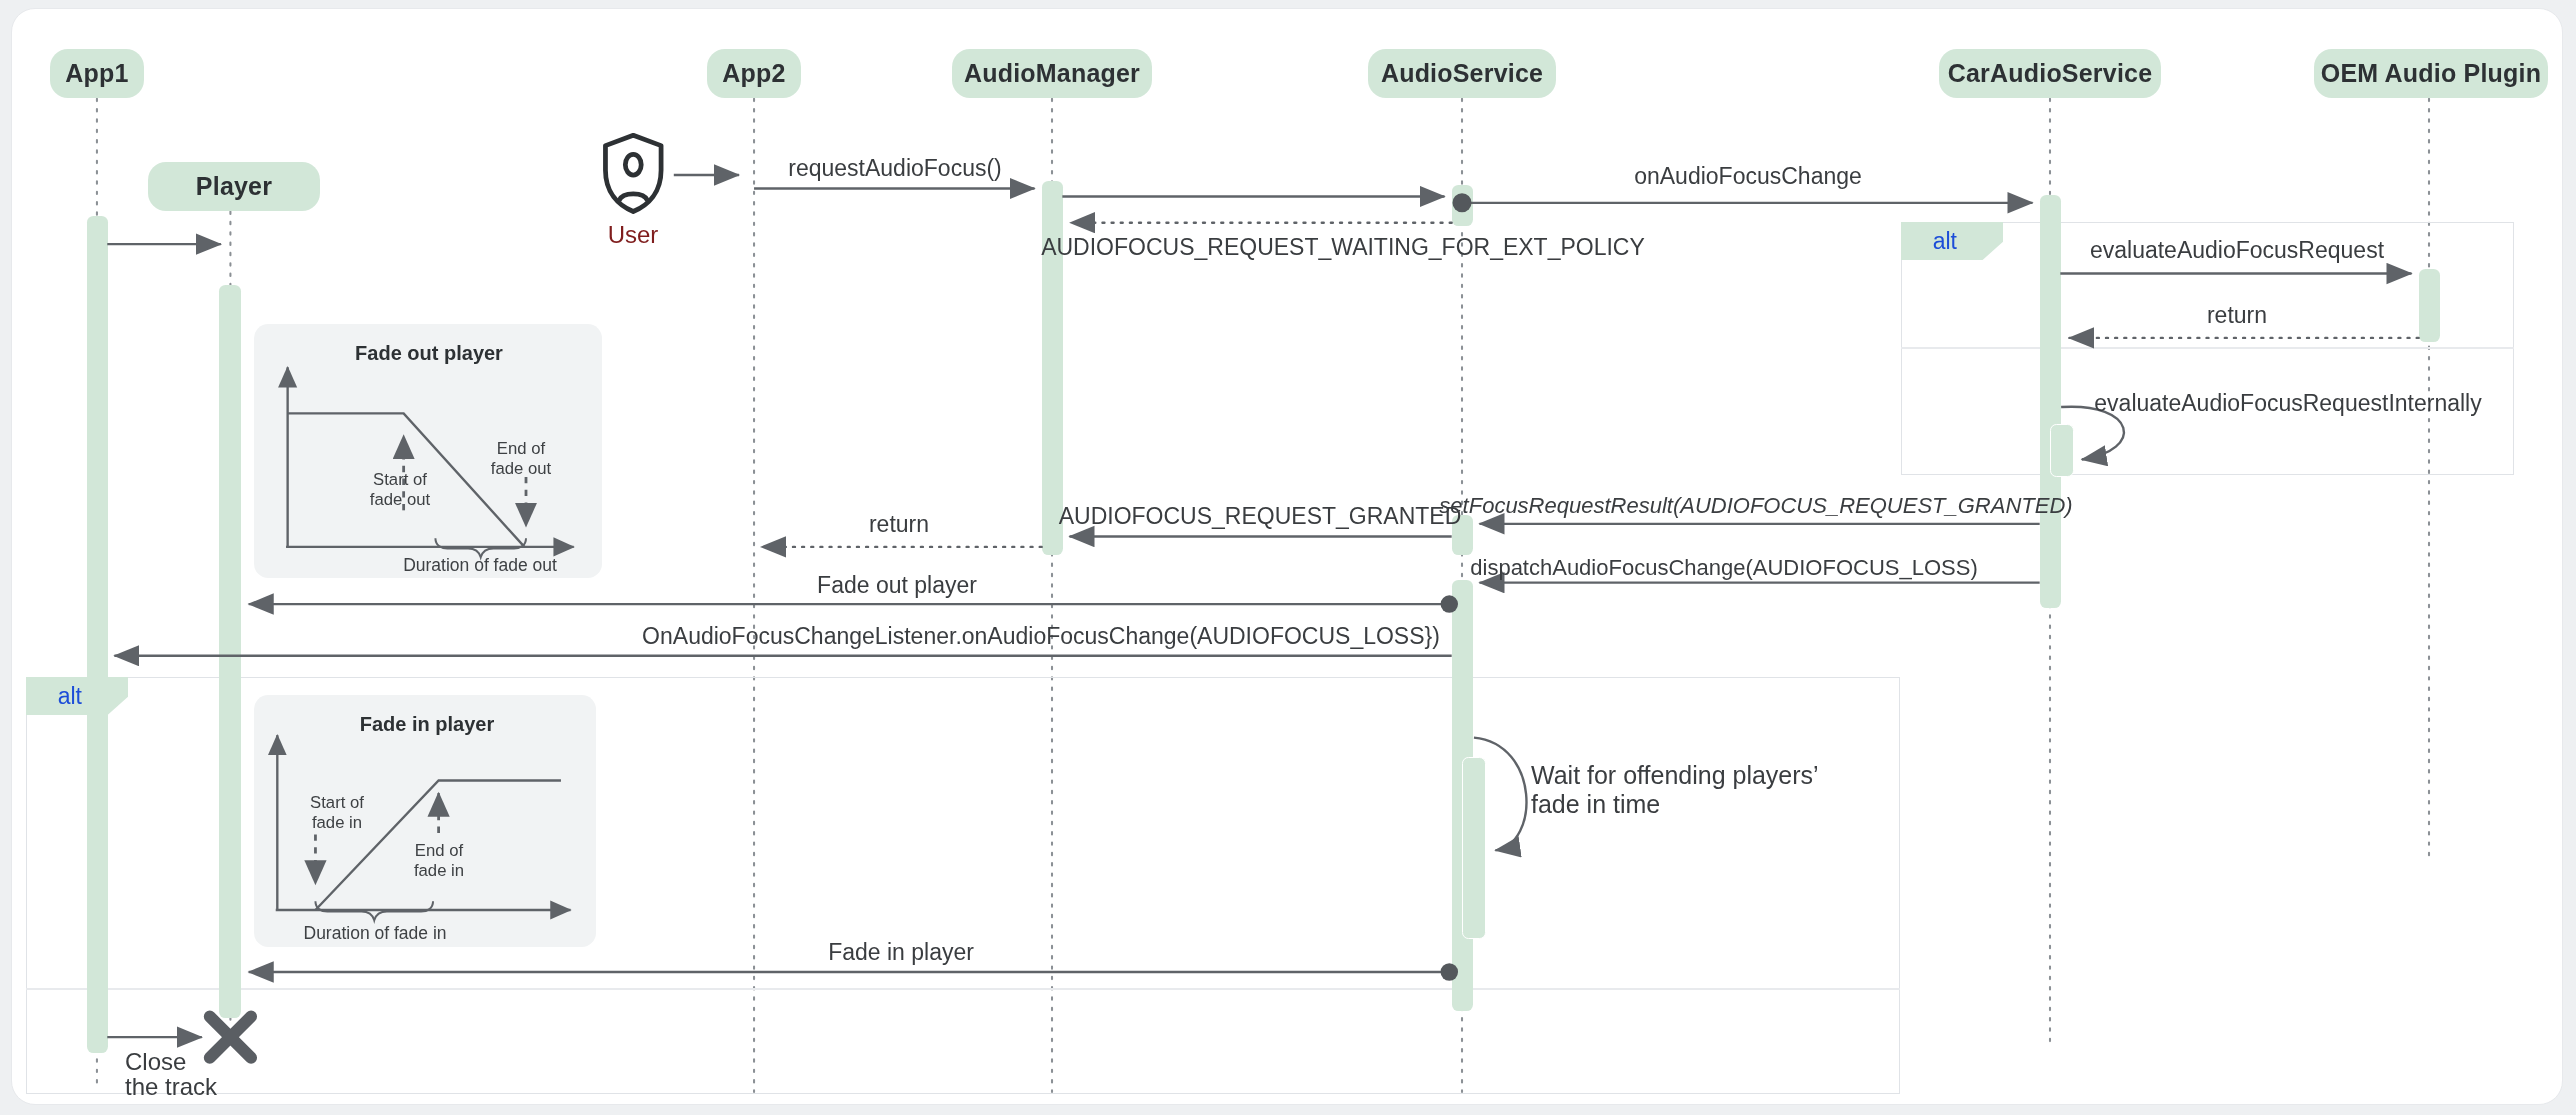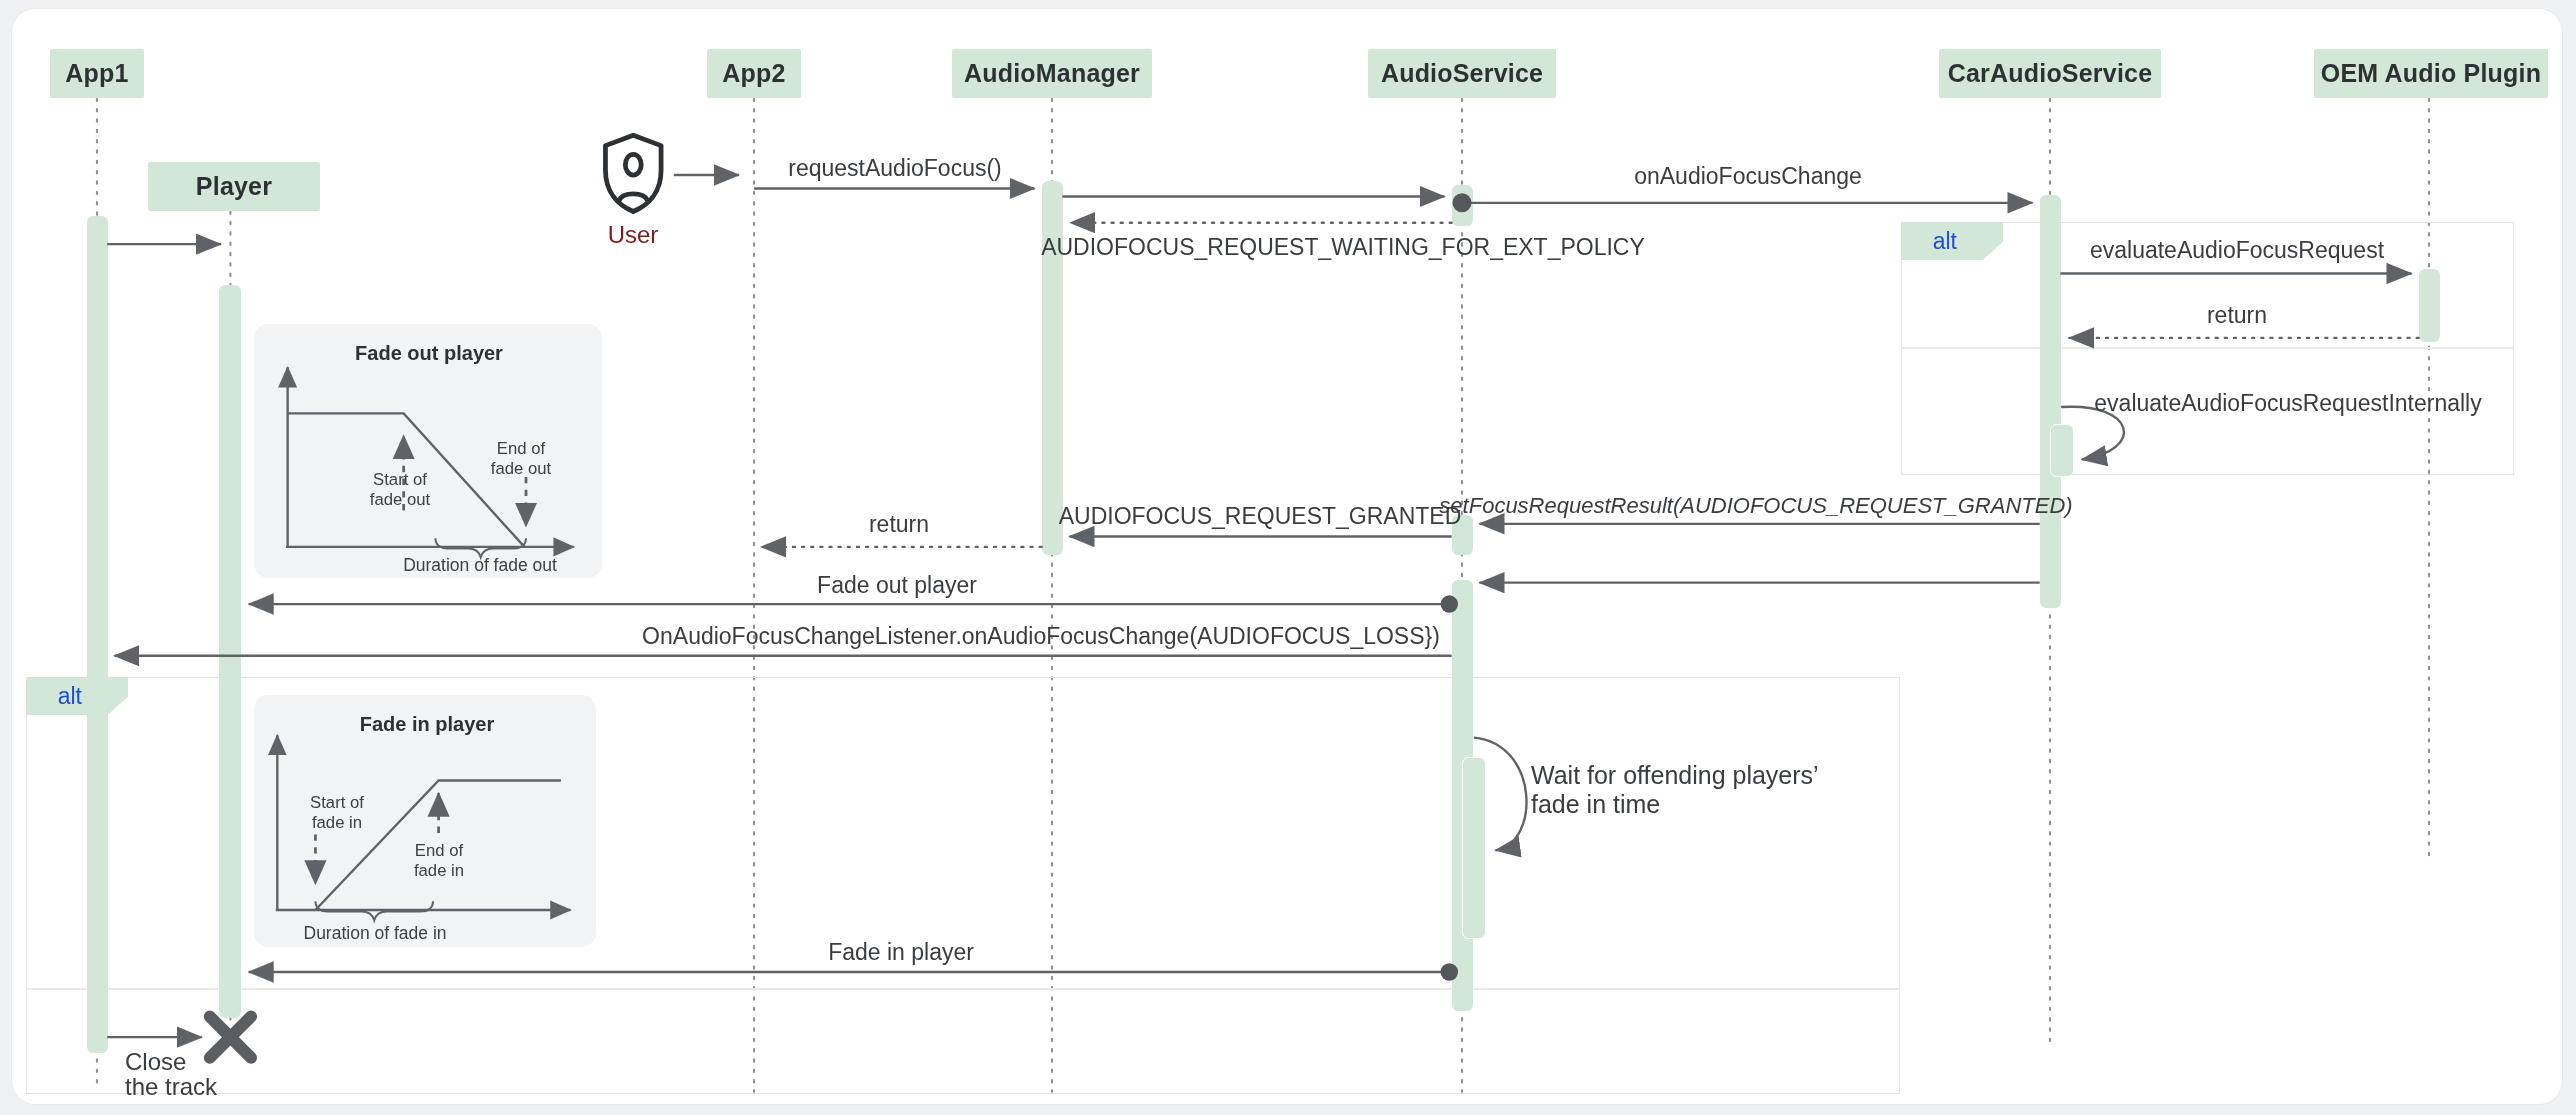--- a/index.html
+++ b/index.html
@@ -2,21 +2,21 @@
 <html style="font-size:12.7px"><head>
 <meta charset="utf-8">
 <style>
   html,body{margin:0;padding:0;background:#eef0f2;}
   .page{position:relative;width:2576px;height:1116px;background:#eef0f2;overflow:hidden;
         font-family:"Liberation Sans",sans-serif;color:#3c4043;}
   .card{position:absolute;left:11px;top:8px;width:2552px;height:1097px;background:#ffffff;
         border:1.6px solid #e7e9ec;border-radius:24px;box-sizing:border-box;}
   svg.layer{position:absolute;left:0;top:0;}
   .z0{z-index:1}.z2{z-index:4}
-  .pbox{position:absolute;background:#d2e7d8;border-radius:2px;display:flex;align-items:center;
+  .pbox{position:absolute;background:#d2e7d8;border-radius:18px;display:flex;align-items:center;
         justify-content:center;font-weight:bold;font-size:25px;color:#2d3134;z-index:6;letter-spacing:0.2px;}
   .bar{position:absolute;background:#d2e7d8;border-radius:6.4px;z-index:2;}
   .bar.nested{border:1.6px solid #ffffff;box-sizing:border-box;z-index:3;}
   .altbox{position:absolute;border:1.6px solid #e0e3e7;background:transparent;box-sizing:border-box;z-index:2;}
   .altdivider{position:absolute;height:1.6px;background:#e8eaed;z-index:2;}
   .altlabel{position:absolute;background:#d2e7d8;display:flex;align-items:center;justify-content:center;
         font-size:23px;color:#1d4ed8;z-index:5;
         clip-path:polygon(0 0,100% 0,100% 52%,80% 100%,0 100%);padding-right:14.3px;box-sizing:border-box;}
   .msg{position:absolute;transform:translateX(-50%);white-space:nowrap;font-size:23px;color:#3a3d40;z-index:6;}
   .msg.sm{font-size:22px;}
@@ -179,20 +179,21 @@
 
   <div class="msg" style="left:895px;top:155px;">requestAudioFocus()</div>
   <div class="msg" style="left:1748px;top:163px;">onAudioFocusChange</div>
   <div class="msg" style="left:1343px;top:234px;">AUDIOFOCUS_REQUEST_WAITING_FOR_EXT_POLICY</div>
   <div class="msg" style="left:2237px;top:237px;">evaluateAudioFocusRequest</div>
   <div class="msg" style="left:2237px;top:302px;">return</div>
   <div class="msg" style="left:2288px;top:390px;">evaluateAudioFocusRequestInternally</div>
   <div class="msg sm" style="left:1756px;top:493px;font-style:italic;">setFocusRequestResult(AUDIOFOCUS_REQUEST_GRANTED)</div>
   <div class="msg" style="left:1260px;top:503px;">AUDIOFOCUS_REQUEST_GRANTED</div>
   <div class="msg" style="left:899px;top:511px;">return</div>
+  <div class="msg sm" style="left:1724px;top:555px;">dispatchAudioFocusChange(AUDIOFOCUS_LOSS)</div>
   <div class="msg" style="left:897px;top:572px;">Fade out player</div>
   <div class="msg" style="left:1041px;top:623px;">OnAudioFocusChangeListener.onAudioFocusChange(AUDIOFOCUS_LOSS})</div>
   <div class="msg" style="left:901px;top:939px;">Fade in player</div>
 
   <div class="userlabel" style="left:633px;top:221px;">User</div>
 
   <div class="note" style="left:1531px;top:761px;">
     <div>Wait for offending players’</div>
     <div>fade in time</div>
   </div>

